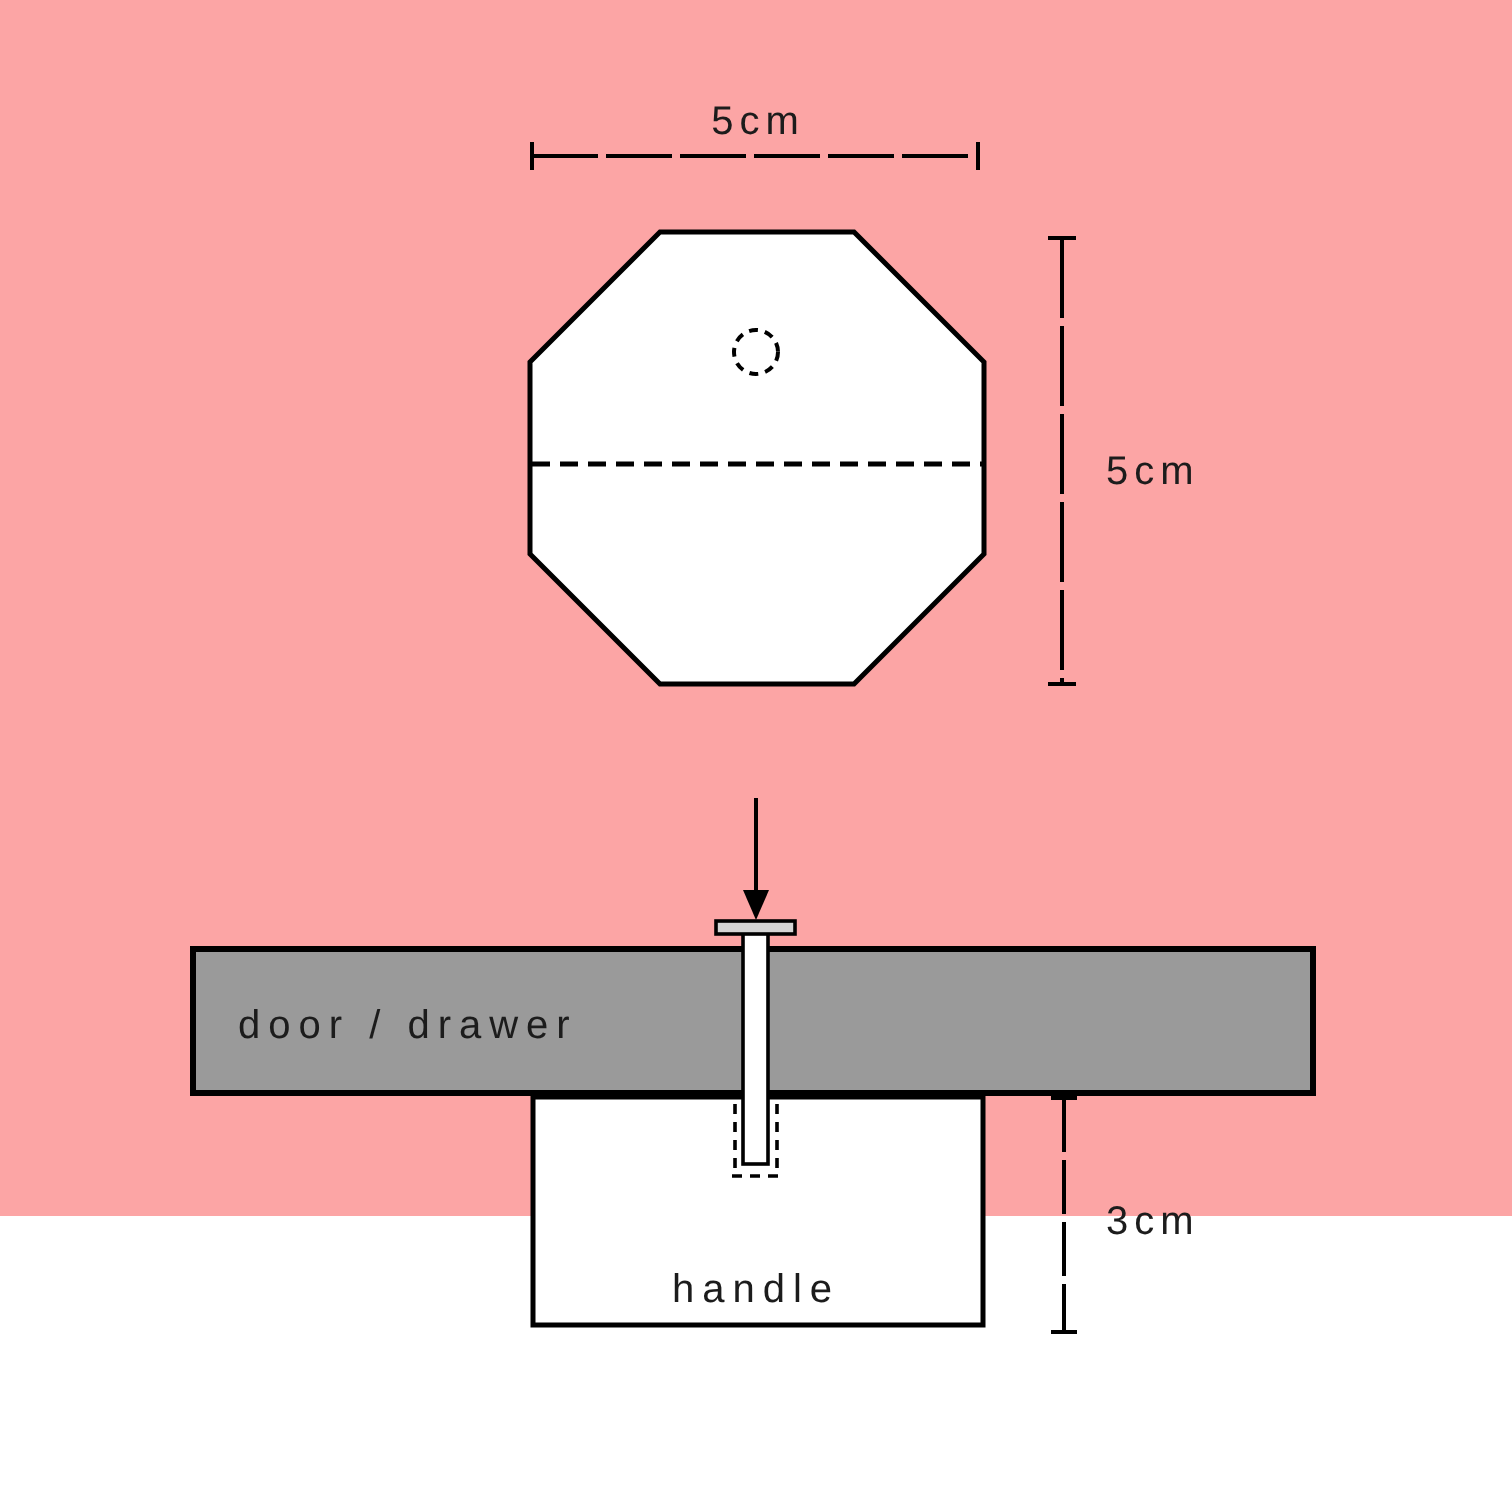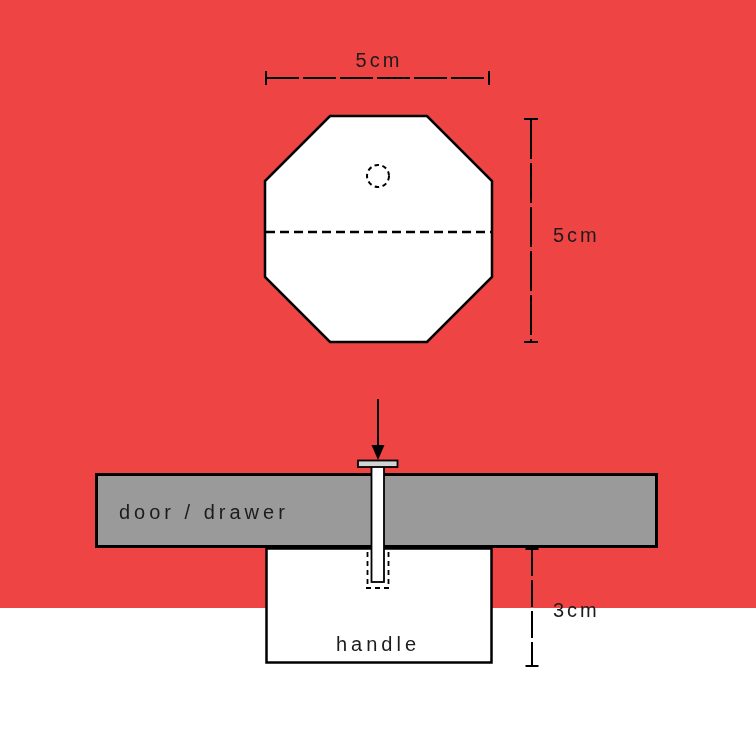--- a/index.html
+++ b/index.html
@@ -8,21 +8,21 @@
     background: #ffffff;
     width: 756px;
     height: 756px;
     overflow: hidden;
     font-family: "Liberation Sans", sans-serif;
   }
   .stage {
     position: relative;
     width: 756px;
     height: 608px;
-    background: #ef4444;
+    background: #fca5a5;
   }
   svg { display: block; }
   .dim-label {
     font-family: "Liberation Sans", sans-serif;
     font-size: 20px;
     letter-spacing: 3px;
     fill: #1c1c1c;
   }
   .part-label {
     font-family: "Liberation Sans", sans-serif;

